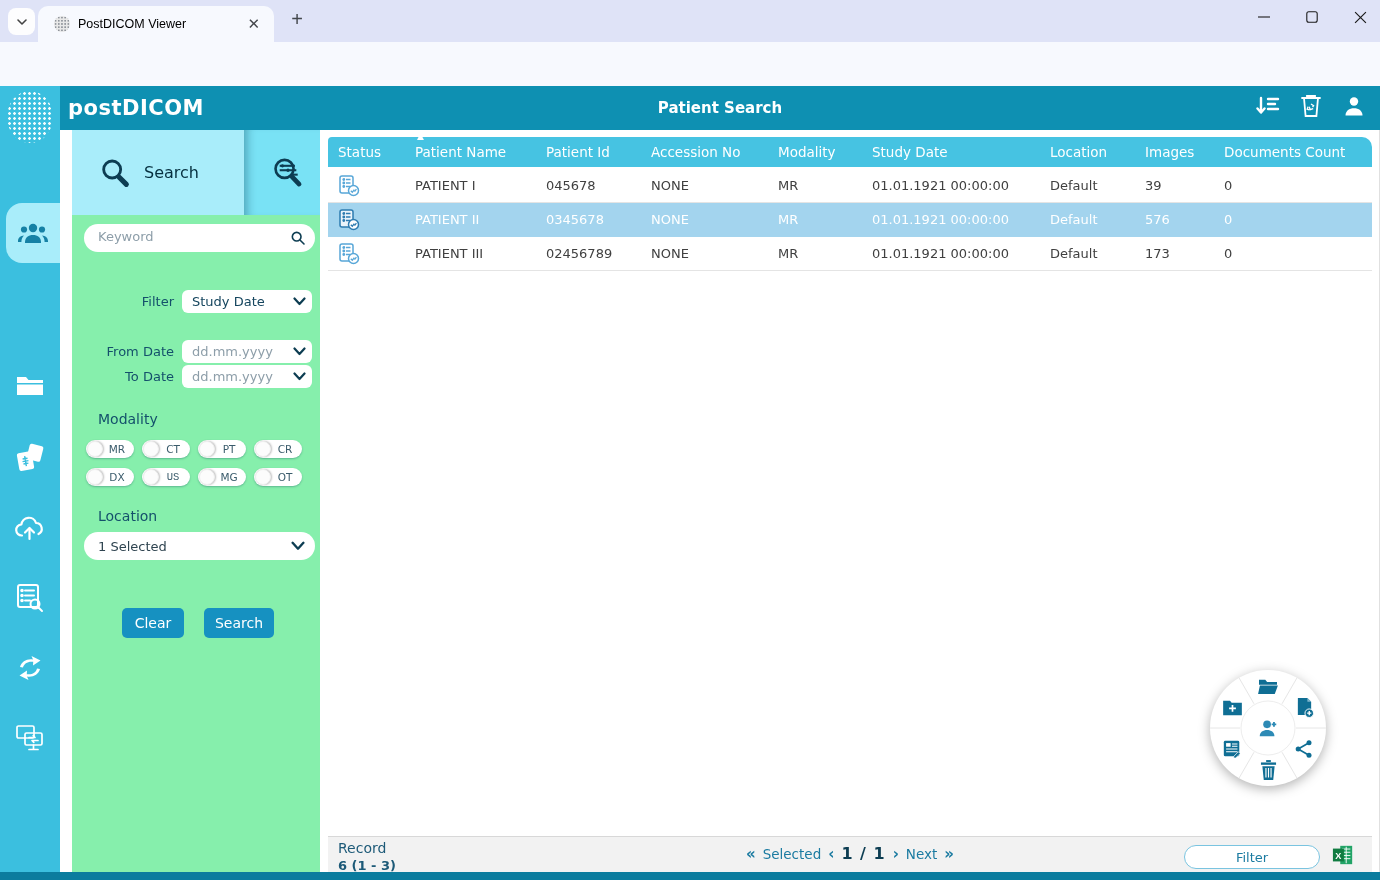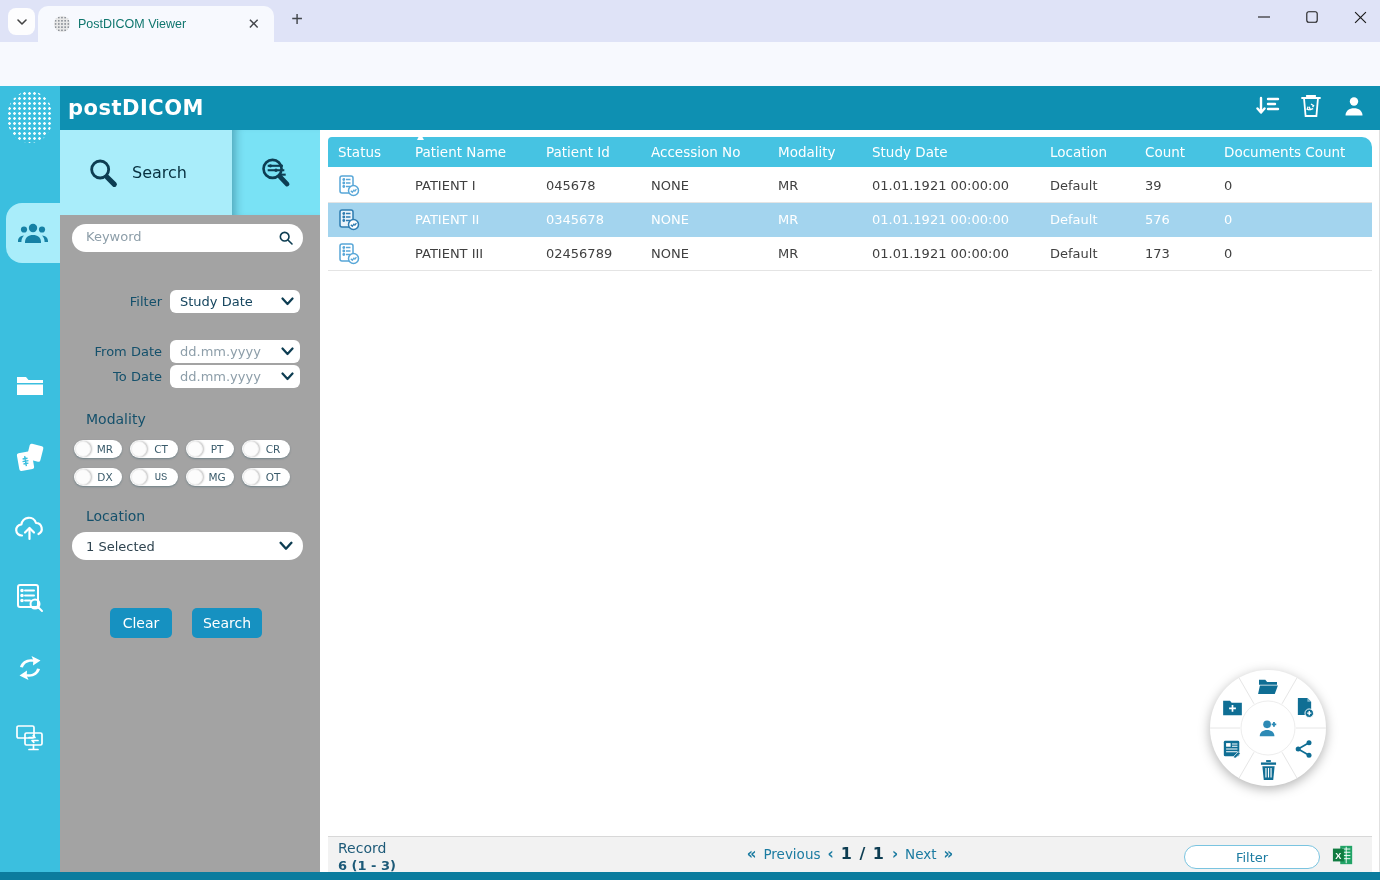--- a/index.html
+++ b/index.html
@@ -4,21 +4,21 @@
 <style>
   * { margin:0; padding:0; box-sizing:border-box; }
   body { font-family:"DejaVu Sans", sans-serif; }
   .screen { position:relative; width:1380px; height:880px; background:#fff; overflow:hidden; }
 
   
   .tabstrip { position:absolute; left:0; top:0; width:1380px; height:42px; background:#dfe3f7; font-family:"Liberation Sans", sans-serif; }
   .tab-search-btn { position:absolute; left:8px; top:8px; width:27px; height:27px; background:#fdfdfe; border-radius:8px; display:flex; align-items:center; justify-content:center; color:#444; }
   .btab { position:absolute; left:38px; top:6px; width:236px; height:36px; background:#f7f9fe; border-radius:10px 10px 0 0; display:flex; align-items:center; padding:0 10px; }
   .favicon { width:16px; height:16px; border-radius:50%; background-image:radial-gradient(#8f949b 0.9px, transparent 1.2px); background-size:3.2px 3.2px; background-color:#e8e8e8; margin:0 8px 0 6px; }
-  .btab-title { font-size:12.5px; color:#0f766e; flex:1; }
+  .btab-title { font-size:12.5px; color:#000000; flex:1; }
   .tab-close { font-size:15px; color:#45484d; padding:0 4px; cursor:default; }
   .newtab { position:absolute; left:284px; top:8px; font-size:20px; color:#43474c; width:26px; text-align:center; }
   .win-controls { position:absolute; right:10px; top:6px; display:flex; gap:28px; align-items:center; color:#1c1c1c; }
   .win-controls span { display:flex; align-items:center; justify-content:center; width:20px; height:22px; }
   .toolbar { position:absolute; left:0; top:42px; width:1380px; height:44px; background:#f7f9fe; font-family:"Liberation Sans", sans-serif; }
   .nav-ic { position:absolute; top:52px; }
   .urlbar { position:absolute; left:130px; top:48px; width:1002px; height:32px; background:#edf0f9; border-radius:16px; display:flex; align-items:center; }
   .url-text { font-size:14px; color:#3c4043; margin-left:10px; flex:1; }
   .pill-right { display:flex; align-items:center; gap:14px; margin-right:12px; }
   .chrome-right { position:absolute; right:0; top:48px; height:32px; display:flex; align-items:center; gap:15px; padding-right:12px; }
@@ -32,21 +32,21 @@
   .hdr-icons { position:absolute; right:14px; top:8px; display:flex; gap:20px; align-items:center; }
 
   
   .rail { position:absolute; left:0; top:86px; width:60px; height:786px; background:#3bbfdf; }
   .logo-sphere { position:absolute; left:7px; top:5px; width:46px; height:52px; border-radius:50%;
      background-image:radial-gradient(rgba(255,255,255,0.95) 1px, transparent 1.6px); background-size:5px 5px; }
   .rail-item { position:absolute; left:0; width:60px; height:56px; display:flex; align-items:center; justify-content:center; }
   .rail-active-tab { position:absolute; left:6px; top:117px; width:54px; height:60px; background:#a9edfa; border-radius:16px 0 0 16px; display:flex; align-items:center; justify-content:center; }
 
   
-  .panel { position:absolute; left:60px; top:130px; width:260px; height:742px; background:#a3a3a3; }
+  .panel { position:absolute; left:72px; top:130px; width:260px; height:742px; background:#86efac; }
   .tab-search { position:absolute; left:0; top:0; width:172px; height:85px; background:#a9edfa; display:flex; align-items:center; z-index:2; }
   .tab-adv { position:absolute; left:172px; top:0; width:88px; height:85px; background:#79e2f5; display:flex; align-items:center; justify-content:center; box-shadow:inset 10px 0 10px -7px rgba(0,50,70,0.35); }
   .tab-search-label { font-size:16px; color:#06303f; margin-left:12px; }
   .kw-wrap { position:absolute; left:12px; top:94px; width:231px; height:28px; }
   .kw-input { width:100%; height:100%; border:none; outline:none; border-radius:14px; background:#fff; padding:0 30px 4px 14px; font-size:13px; color:#2f4450; font-family:"DejaVu Sans", sans-serif; }
   .kw-input::placeholder { color:#8d9ea9; }
   .kw-mag { position:absolute; right:9px; top:6px; }
   .frow { position:absolute; left:0; width:260px; height:23px; }
   .frow .lbl { position:absolute; left:0; width:102px; text-align:right; top:4px; font-size:13px; color:#14506b; }
   .fselect { position:absolute; left:110px; top:0; width:130px; height:23px; background:#fff; border-radius:6px; display:flex; align-items:center; padding:0 6px 0 10px; }
@@ -208,20 +208,21 @@
             <circle cx="2.5" cy="2.5" r="1.8"></circle>
             <circle cx="2.5" cy="9" r="1.8"></circle>
             <circle cx="2.5" cy="15.5" r="1.8"></circle>
           </svg>
       </span>
     </div>
   </div>
 
   <div class="app-header">
     <div class="brand">postDICOM</div>
+    <div class="app-title">Patient Search</div>
     <div class="hdr-icons">
       <span>
         <svg width="24" height="22" viewBox="0 0 24 22" fill="none" stroke="#fff" stroke-width="2.4" stroke-linecap="round" stroke-linejoin="round">
             <line x1="5" y1="3" x2="5" y2="17"></line>
             <polyline points="1.5,13.5 5,17.5 8.5,13.5"></polyline>
             <line x1="12" y1="4" x2="22" y2="4"></line>
             <line x1="12" y1="9" x2="19" y2="9"></line>
             <line x1="12" y1="14" x2="22" y2="14"></line>
           </svg>
       </span>
@@ -422,21 +423,21 @@
   <div class="main">
     <div class="tbl">
       <div class="trow thead">
         <div>Status</div>
         <div><span class="sort-caret">▲</span><span>Patient Name</span></div>
         <div>Patient Id</div>
         <div>Accession No</div>
         <div>Modality</div>
         <div>Study Date</div>
         <div>Location</div>
-        <div>Count</div>
+        <div>Images</div>
         <div>Documents Count</div>
       </div>
 
       <div class="trow drow">
         <div class="status-cell">
             <svg width="24" height="22" viewBox="0 0 24 22" fill="none" stroke="#58a7d8" stroke-width="1.5">
               <rect x="2" y="1" width="13" height="17" rx="2"></rect>
               <line x1="8" y1="4.5" x2="12.5" y2="4.5"></line>
               <circle cx="5.8" cy="4.5" r="0.7" fill="#58a7d8"></circle>
               <line x1="8" y1="8" x2="12.5" y2="8"></line>
@@ -573,21 +574,21 @@
     </span>
   </div>
 
   <div class="footerbar">
     <div class="rec">
       <div class="l1">Record</div>
       <div class="l2">6 (1 - 3)</div>
     </div>
     <div class="pager">
       <span class="pg-ic">«</span>
-      <span>Previous</span>
+      <span>Selected</span>
       <span class="pg-ic">‹</span>
       <span class="pg-num">1 / 1</span>
       <span class="pg-ic">›</span>
       <span>Next</span>
       <span class="pg-ic">»</span>
     </div>
     <div class="filter-btn">Filter</div>
     <span class="excel">
       <svg width="22" height="22" viewBox="0 0 24 24">
           <rect x="9" y="2" width="13" height="20" fill="#21a366"></rect>

